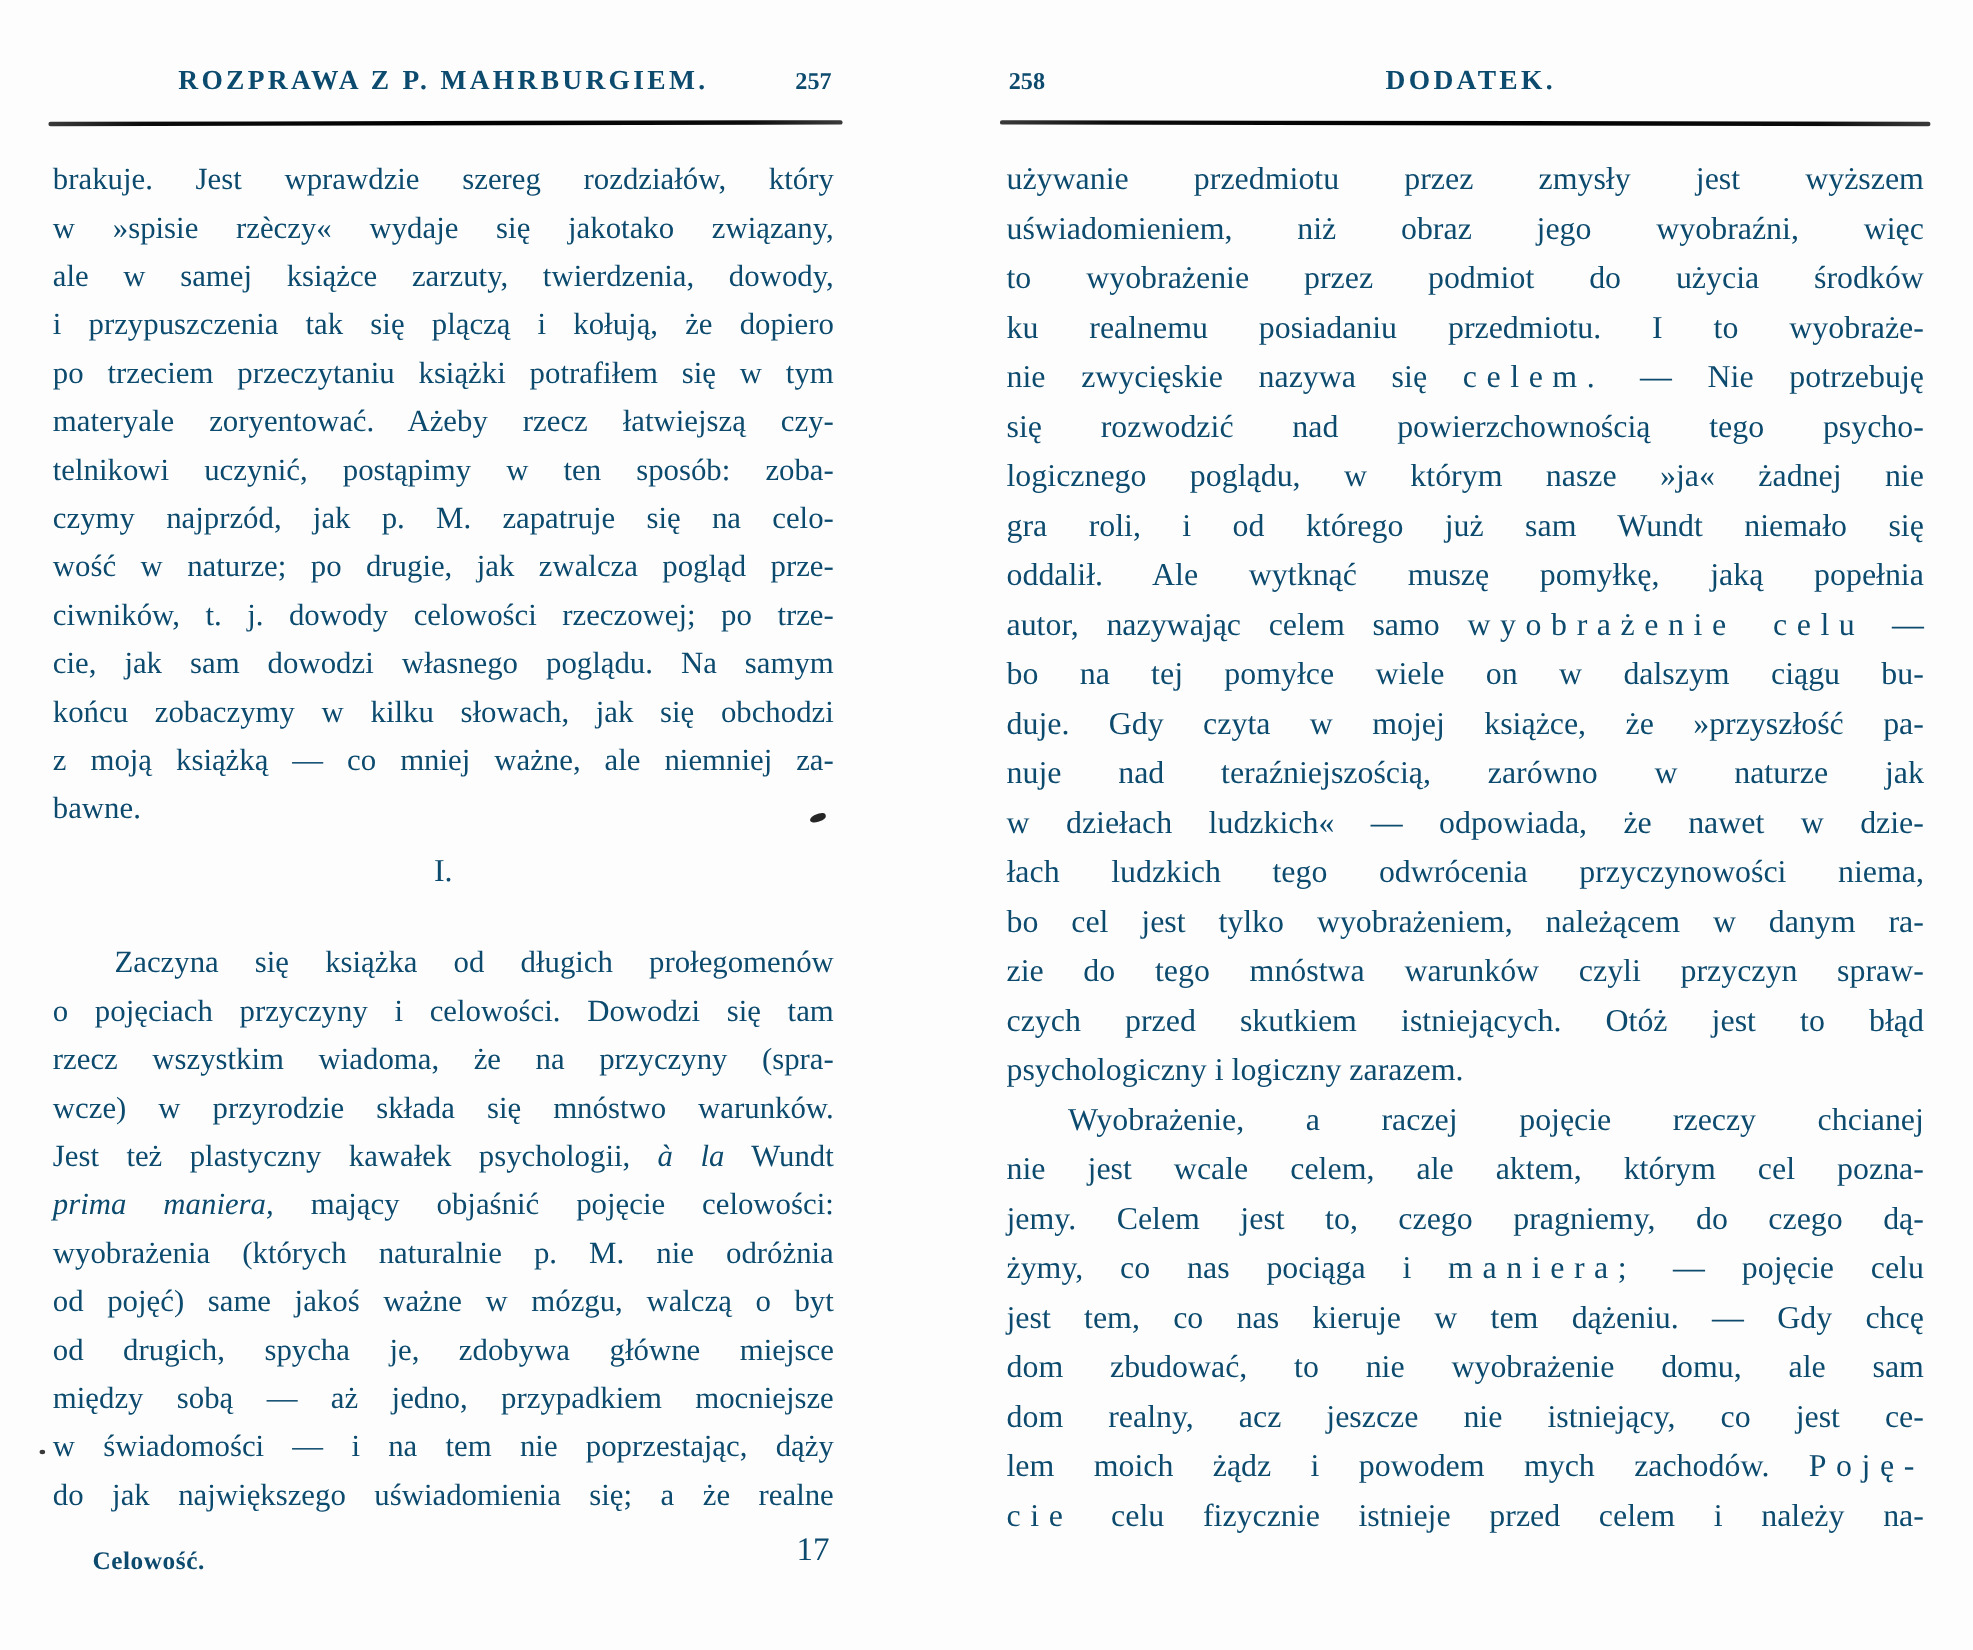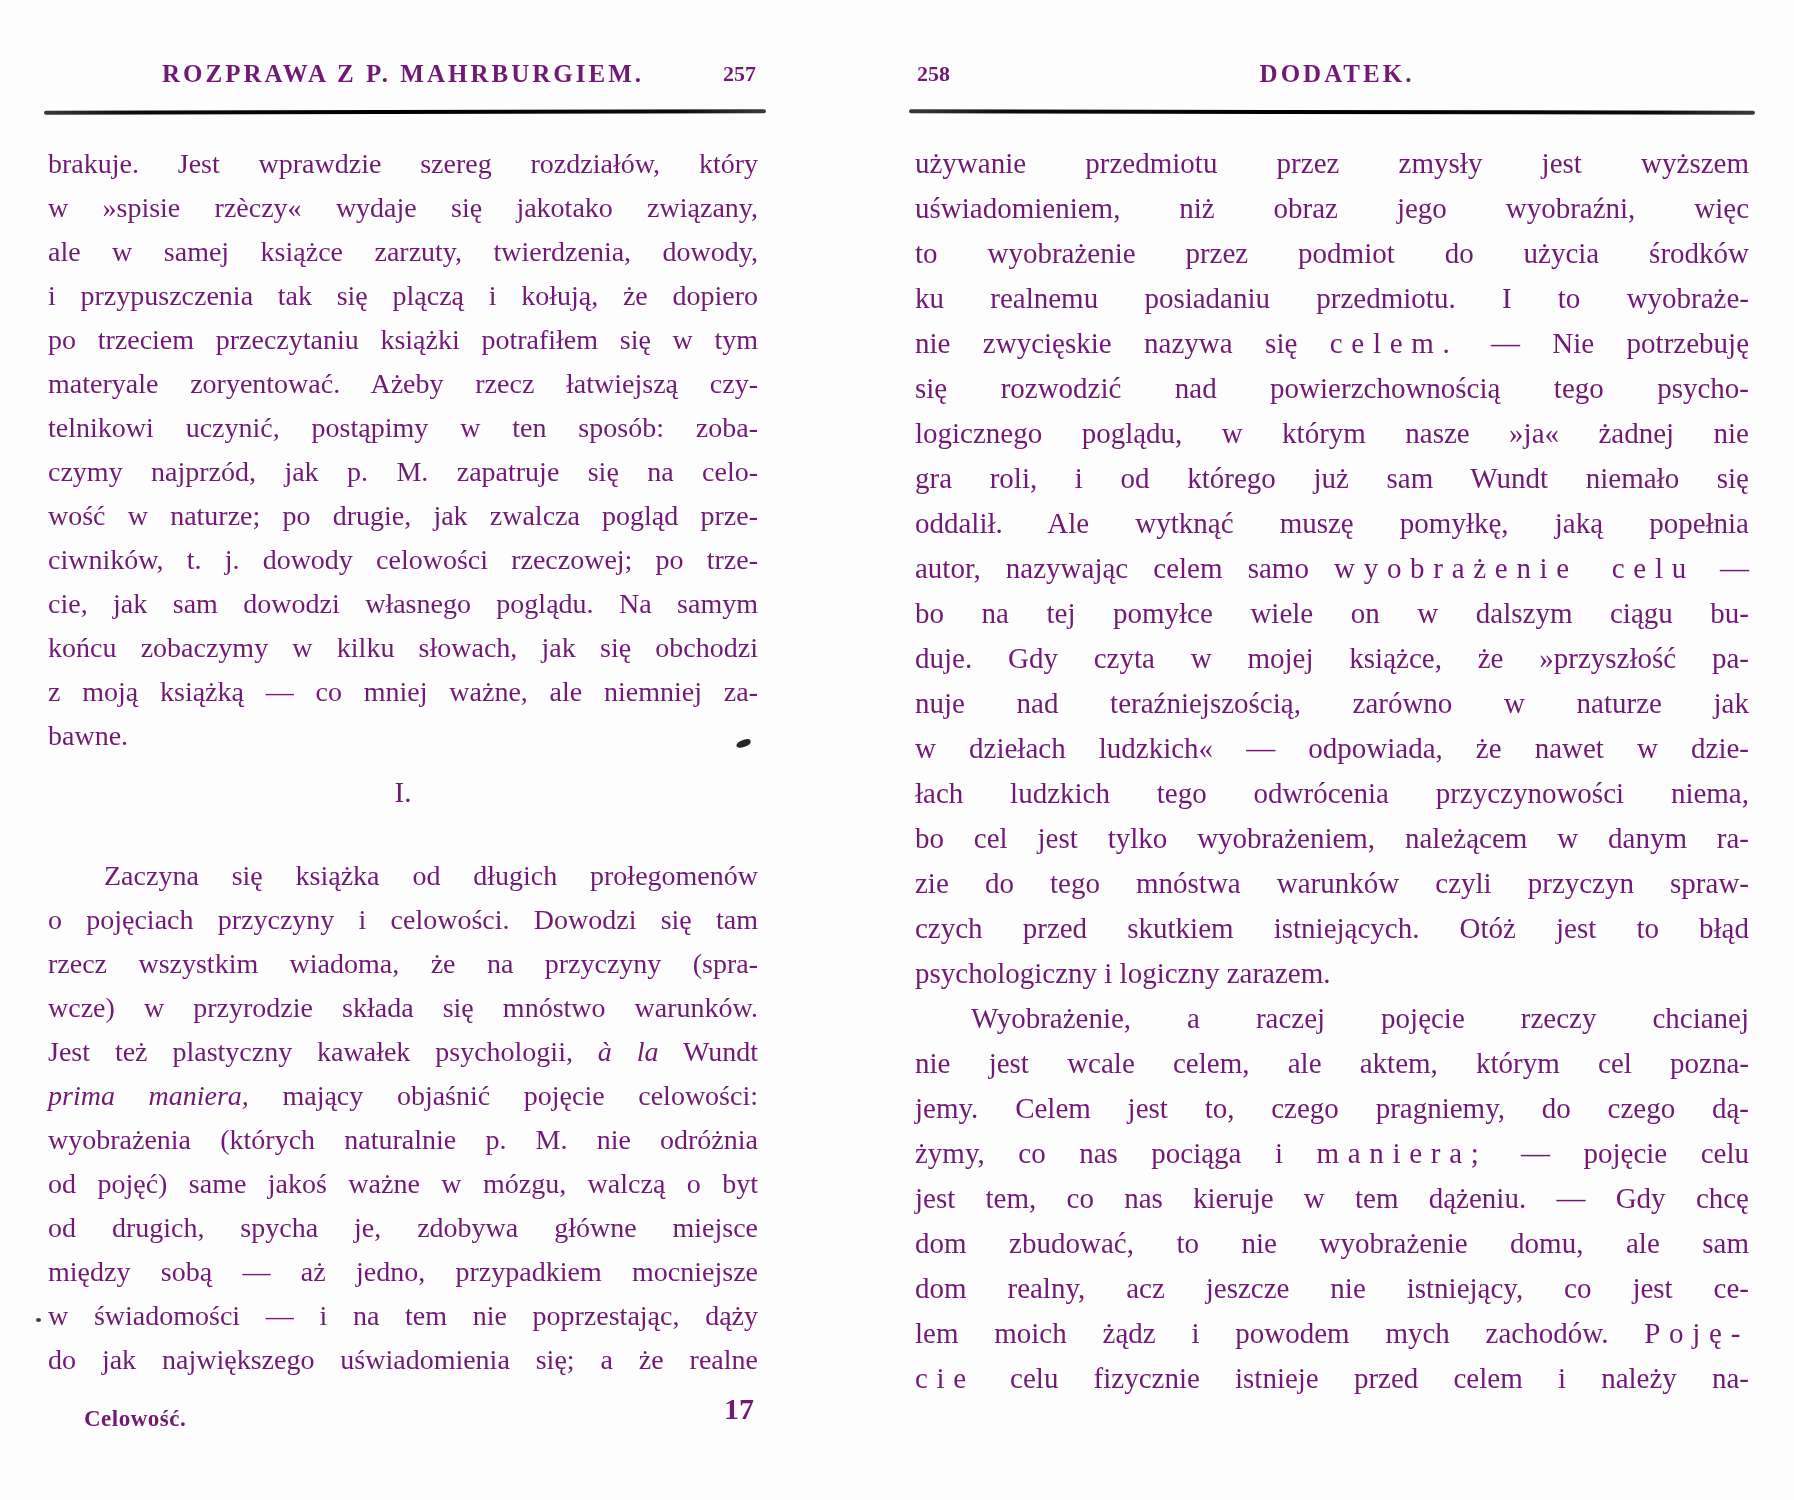--- a/index.html
+++ b/index.html
@@ -1,19 +1,19 @@
 <!DOCTYPE html>
 <html><head>
 <meta charset="utf-8">
 <style>
   html,body { margin:0; padding:0; background:#ffffff; }
   .spread {
     position:relative; width:1794px; height:1500px;
     background:#fdfdfd; overflow:hidden;
-    font-family:"Liberation Serif", serif; color:#701a75;
+    font-family:"Liberation Serif", serif; color:#0c4a6e;
   }
   .page { position:absolute; top:0; height:1500px; }
   .page-left  { left:0;    width:897px; }
   .page-right { left:897px; width:897px; }
 
   
   .running-head { position:absolute; top:54px; height:40px; }
   .page-left  .running-head { left:48px; width:710px; }
   .page-right .running-head { left:18px; width:834px; }
   .head-title {
@@ -51,21 +51,21 @@
   .spaced { letter-spacing:0.30em; }
 
   .section-heading {
     text-align:center; font-size:29px; line-height:44px; height:44px;
     margin-top:12px; margin-bottom:40px; font-weight:normal;
   }
 
   
   .page-footer { position:absolute; top:1392px; left:48px; width:710px; height:44px; }
   .footer-signature { position:absolute; left:36px; bottom:4px; font-size:23px; font-weight:bold; letter-spacing:0.5px; }
-  .footer-sheet     { position:absolute; right:4px; top:0; font-size:30px; font-weight:bold; }
+  .footer-sheet     { position:absolute; right:4px; top:0; font-size:30px; font-weight:normal; }
 
   
   .speck-a {
     position:absolute; left:736px; top:740px; width:15px; height:7px;
     background:#262626; border-radius:60% 40% 50% 50%; transform:rotate(-18deg);
   }
   .speck-b {
     position:absolute; left:36px; top:1318px; width:5px; height:4px;
     background:#3a3a3a; border-radius:50%;
   }

